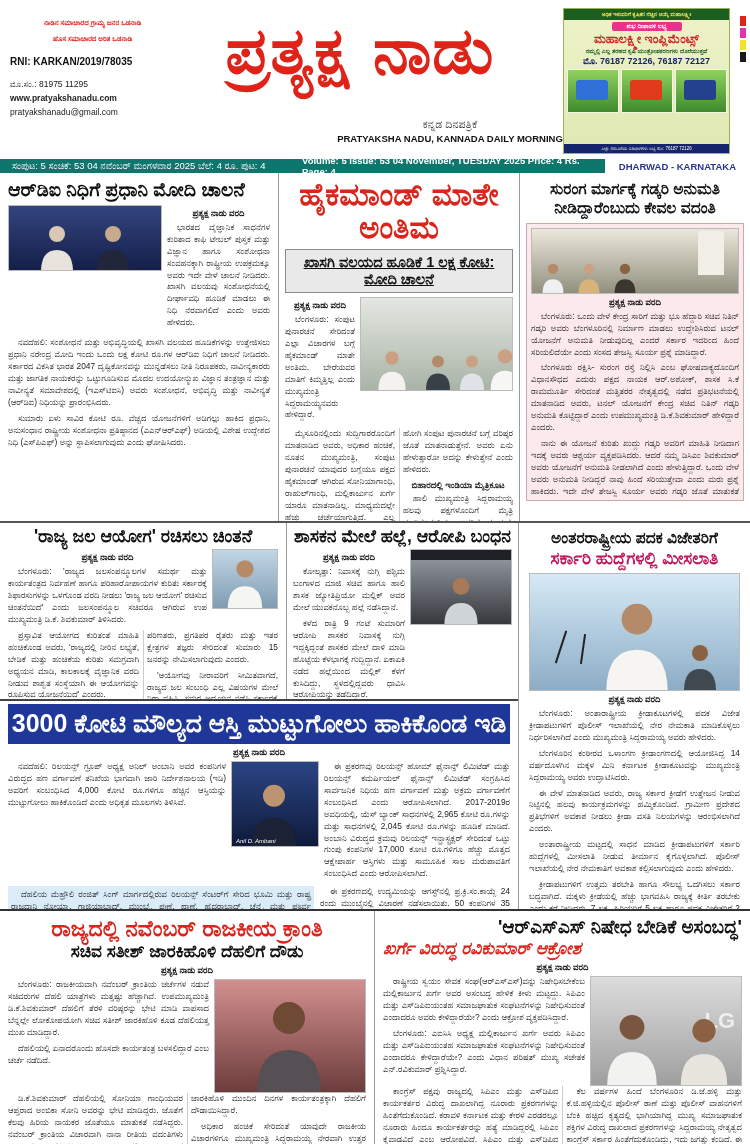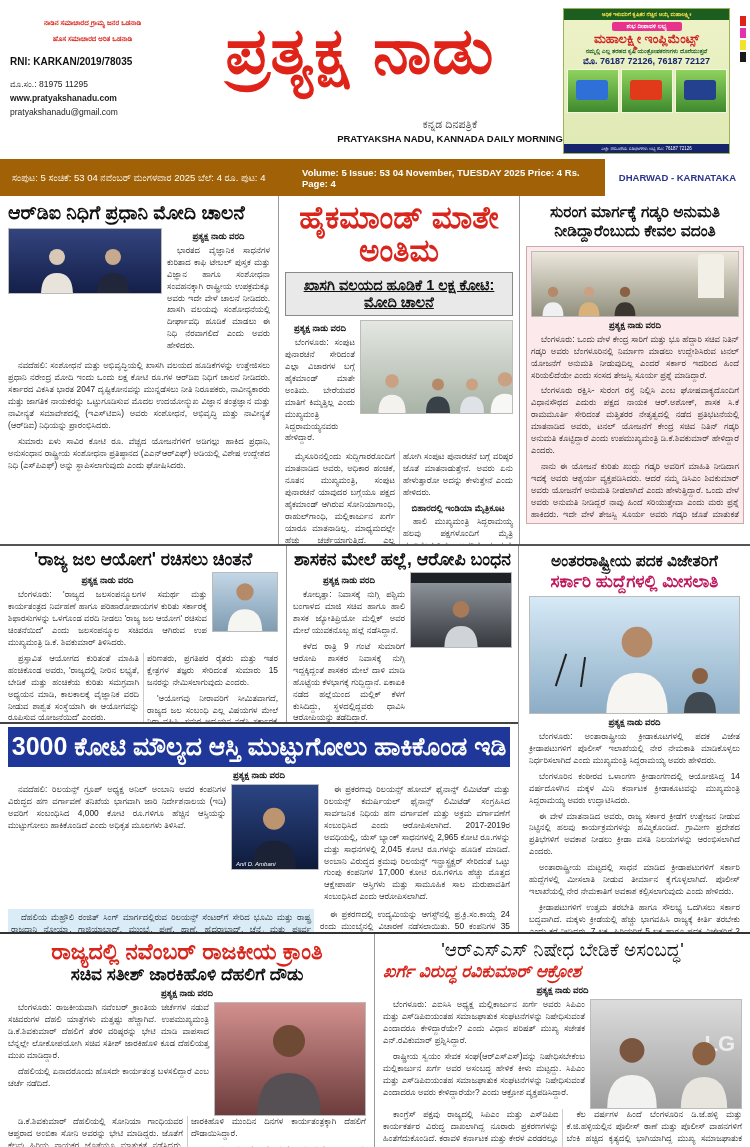--- a/index.html
+++ b/index.html
@@ -28,21 +28,21 @@
   .ad-ph{width:50px;height:42px;background:linear-gradient(180deg,#8fd25e,#3f8a2e);position:relative;border:1px solid #f4f4e0;}
   .impl{position:absolute;left:8px;top:10px;width:32px;height:20px;border-radius:3px;}
   .impl.blue{background:#2f6fd8;}
   .impl.red{background:#e03a1a;}
   .impl.navy{background:#23418f;}
   .ad-foot{position:absolute;bottom:0;left:0;right:0;background:#16246b;color:#fff;font-size:4.5px;text-align:center;padding:2px 0;}
   .regmarks{position:absolute;right:4px;top:16px;width:6px;}
   .regmarks div{width:6px;height:10px;margin-bottom:2px;}
 
   
-  .infobar{height:37px;background:#a16207;display:flex;align-items:center;color:#fff;font-size:9.5px;}
+  .infobar{height:14px;background:#0f766e;display:flex;align-items:center;color:#fff;font-size:9.5px;}
   .infobar .kn{padding-left:12px;flex:0 0 290px;}
   .infobar .en{font-weight:bold;flex:1;}
   .infobar .region{background:#fff;color:#28348d;font-weight:bold;height:100%;display:flex;align-items:center;padding:0 14px;flex:0 0 auto;}
 
   
   .byline{font-weight:bold;font-size:8.5px;text-align:center;margin:3px 0;color:#111;}
   p.txt{font-size:8.4px;line-height:1.42;text-align:justify;margin:0 0 4px 0;color:#1c1c1c;text-indent:10px;}
   .crosshead{font-weight:bold;font-size:8.6px;text-align:center;margin:2px 0;}
   .photo{position:relative;overflow:hidden;border:1px solid #bbb;}
   .photo svg{position:absolute;bottom:-2px;}
@@ -86,21 +86,21 @@
   .ed-banner{background:#20379a;color:#fff;font-size:25px;font-weight:bold;text-align:center;padding:5px 0;margin:3px 0 3px 0;}
   .ed-row2{display:flex;gap:6px;margin-top:2px;}
   .ed-blue{background:#d9ecf8;padding:3px;}
 
   
   .bottom-band{display:flex;height:233px;border-top:2px solid #333;}
   .bb-left{width:374px;padding:4px 8px;box-sizing:border-box;overflow:hidden;}
   .bb-right{width:376px;padding:4px 8px;box-sizing:border-box;border-left:1px solid #999;overflow:hidden;}
   .h-bot-red{font-size:22px;font-weight:bold;color:#d9251c;text-align:center;line-height:1.05;margin:2px 0;}
   .h-bot-sub{font-size:17px;font-weight:bold;color:#101010;text-align:center;margin:1px 0 2px 0;}
-  .h-bot-black{font-size:18.5px;font-weight:normal;color:#101010;text-align:center;line-height:1.1;margin:2px 0;}
+  .h-bot-black{font-size:18.5px;font-weight:bold;color:#101010;text-align:right;line-height:1.1;margin:2px 0;}
   .h-bot-red2{font-size:17px;font-weight:bold;color:#d9251c;text-align:left;margin:1px 0 2px 0;font-style:italic;}
   .twocol{column-count:2;column-gap:8px;column-rule:1px solid #ccc;}
 </style>
 </head>
 <body>
 
 <div class="page">
 
   <div class="masthead">
     <div class="mast-left">
@@ -359,22 +359,22 @@
         <p class="txt">ಅಧಿಕಾರ ಹಂಚಿಕೆ ಸೇರಿದಂತೆ ಯಾವುದೇ ರಾಜಕೀಯ ವಿಚಾರಗಳಿಗೂ ಮುಖ್ಯಮಂತ್ರಿ ಸಿದ್ದರಾಮಯ್ಯ ನೇರವಾಗಿ ಉತ್ತರ ಪ್ರವೇಶ ಮಾಡುವುದಿಲ್ಲ. ಬದಲಾಗಿ ತಮ್ಮ ಆಪ್ತರನ್ನು ಮೊದಲು ದಿಲ್ಲಿಗೆ ಕಳುಹಿಸಿ ಪೂರಕ ವೇದಿಕೆ ಸೃಷ್ಟಿಸಿಕೊಳ್ಳುವ ತಂತ್ರ ಅನುಸರಿಸುತ್ತಿದ್ದಾರೆ ಎನ್ನಲಾಗಿದೆ.</p>
       </div>
     </div>
 
     <div class="bb-right">
       <div class="h-bot-black">'ಆರ್‌ಎಸ್‌ಎಸ್ ನಿಷೇಧ ಬೇಡಿಕೆ ಅಸಂಬದ್ಧ'</div>
       <div class="h-bot-red2">ಖರ್ಗೆ ವಿರುದ್ಧ ರವಿಕುಮಾರ್ ಆಕ್ರೋಶ</div>
       <div class="byline">ಪ್ರತ್ಯಕ್ಷ ನಾಡು ವರದಿ</div>
       <div class="row">
         <div style="flex:1;">
+          <p class="txt">ರಾಷ್ಟ್ರೀಯ ಸ್ವಯಂ ಸೇವಕ ಸಂಘ(ಆರ್‌ಎಸ್‌ಎಸ್)ವನ್ನು ನಿಷೇಧಿಸಬೇಕೆಂಬ ಮಲ್ಲಿಕಾರ್ಜುನ ಖರ್ಗೆ ಅವರ ಅಸಂಬದ್ಧ ಹೇಳಿಕೆ ಕೀಳು ಮಟ್ಟದ್ದು. ಸಿಪಿಎಂ ಮತ್ತು ಎಸ್‌ಡಿಪಿಐಯಂತಹ ಸಮಾಜಘಾತುಕ ಸಂಘಟನೆಗಳನ್ನು ನಿಷೇಧಿಸುವಂತೆ ಎಂದಾದರೂ ಅವರು ಕೇಳಿದ್ದಾರೆಯೇ? ಎಂದು ಆಕ್ರೋಶ ವ್ಯಕ್ತಪಡಿಸಿದ್ದಾರೆ.</p>
           <p class="txt">ಬೆಂಗಳೂರು: ಎಐಸಿಸಿ ಅಧ್ಯಕ್ಷ ಮಲ್ಲಿಕಾರ್ಜುನ ಖರ್ಗೆ ಅವರು ಸಿಪಿಎಂ ಮತ್ತು ಎಸ್‌ಡಿಪಿಐಯಂತಹ ಸಮಾಜಘಾತುಕ ಸಂಘಟನೆಗಳನ್ನು ನಿಷೇಧಿಸುವಂತೆ ಎಂದಾದರೂ ಕೇಳಿದ್ದಾರೆಯೇ? ಎಂದು ವಿಧಾನ ಪರಿಷತ್ ಮುಖ್ಯ ಸಚೇತಕ ಎನ್.ರವಿಕುಮಾರ್ ಪ್ರಶ್ನಿಸಿದ್ದಾರೆ.</p>
-          <p class="txt">ರಾಷ್ಟ್ರೀಯ ಸ್ವಯಂ ಸೇವಕ ಸಂಘ(ಆರ್‌ಎಸ್‌ಎಸ್)ವನ್ನು ನಿಷೇಧಿಸಬೇಕೆಂಬ ಮಲ್ಲಿಕಾರ್ಜುನ ಖರ್ಗೆ ಅವರ ಅಸಂಬದ್ಧ ಹೇಳಿಕೆ ಕೀಳು ಮಟ್ಟದ್ದು. ಸಿಪಿಎಂ ಮತ್ತು ಎಸ್‌ಡಿಪಿಐಯಂತಹ ಸಮಾಜಘಾತುಕ ಸಂಘಟನೆಗಳನ್ನು ನಿಷೇಧಿಸುವಂತೆ ಎಂದಾದರೂ ಅವರು ಕೇಳಿದ್ದಾರೆಯೇ? ಎಂದು ಆಕ್ರೋಶ ವ್ಯಕ್ತಪಡಿಸಿದ್ದಾರೆ.</p>
         </div>
         <div class="photo ph-kharge" style="flex:0 0 150px;height:108px;">
           <span class="photo-label">LG</span>
           <svg viewBox="0 0 40 48" width="62" height="76" style="left:10px">
               <circle cx="20" cy="10" r="8" fill="#7a5641"></circle>
               <path d="M4 48 Q4 26 20 26 Q36 26 36 48 Z" fill="#f2f2f0"></path>
             </svg>
           <svg viewBox="0 0 40 48" width="58" height="72" style="left:84px">
               <circle cx="20" cy="10" r="8" fill="#8a6243"></circle>
               <path d="M4 48 Q4 26 20 26 Q36 26 36 48 Z" fill="#e8e4de"></path>

